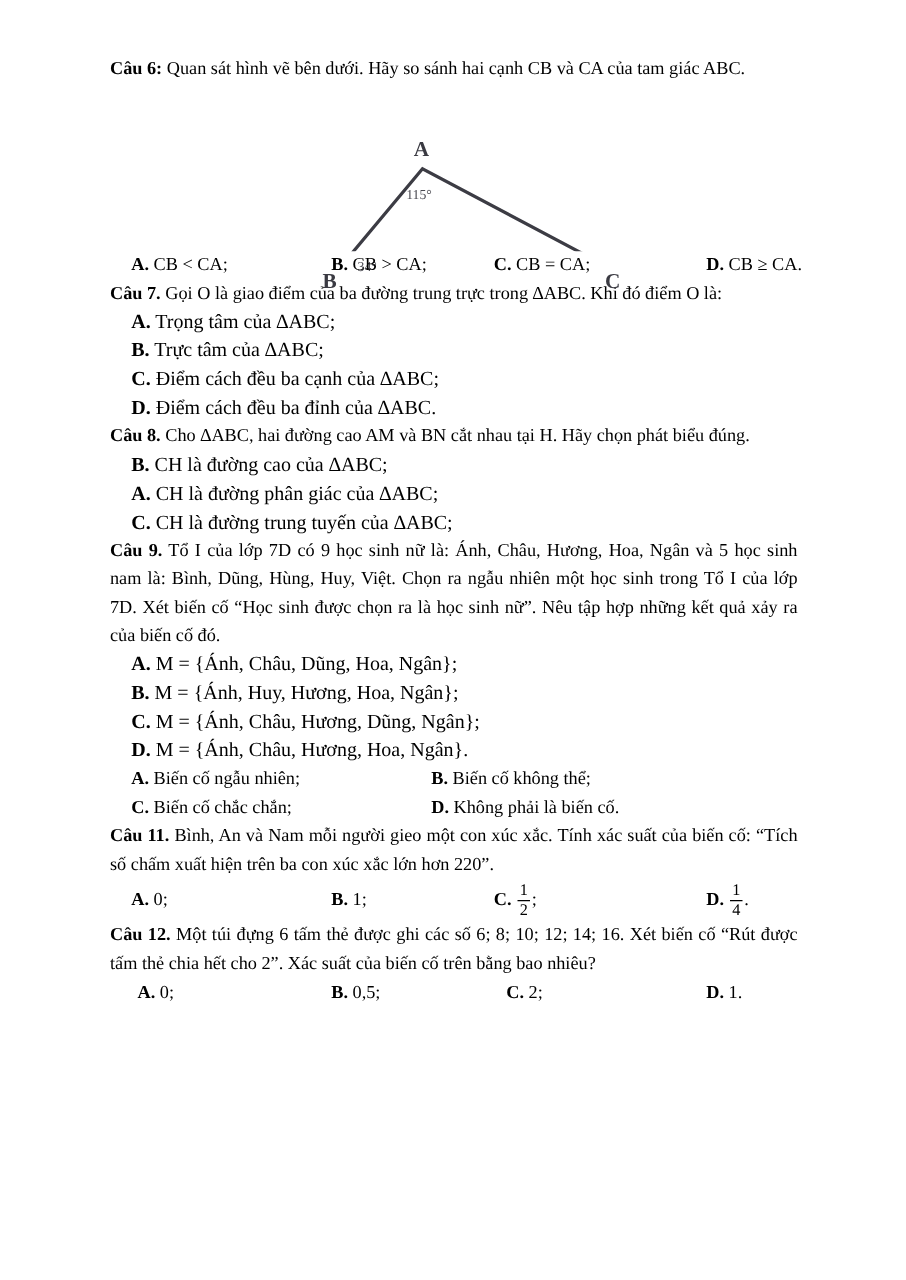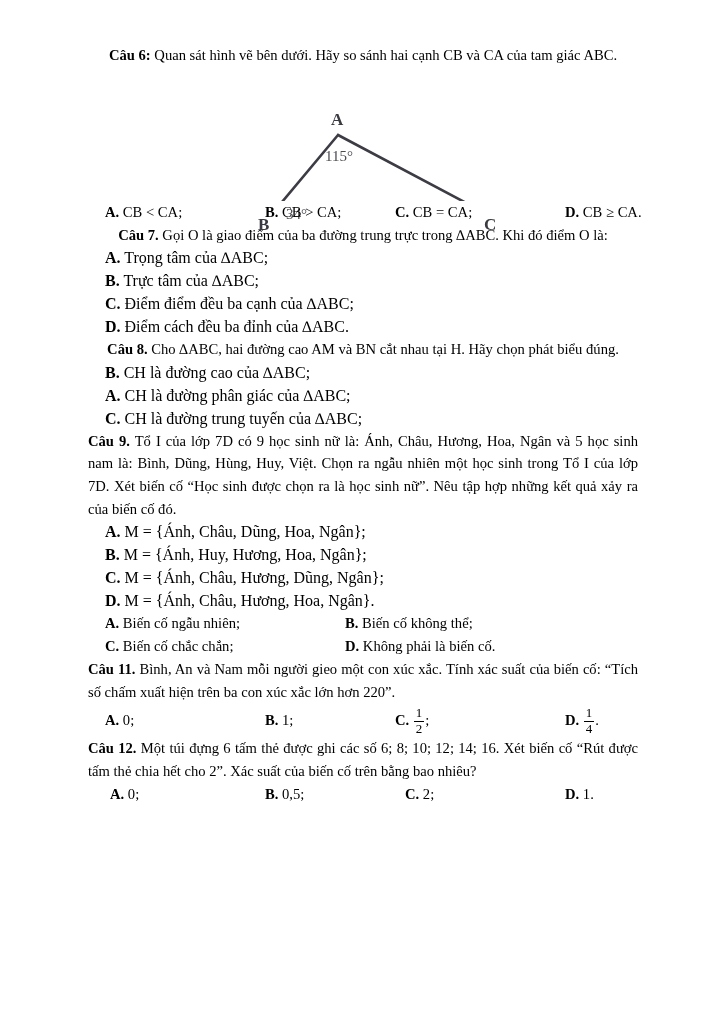--- a/index.html
+++ b/index.html
@@ -34,21 +34,21 @@
     font-size: 14.6px;
     line-height: 22.6px;
     margin: 0;
   }
   .q-stem {
     text-align: justify;
     text-justify: inter-word;
     margin: 0;
     padding: 0;
   }
-  .q-stem.single { text-align: center; }
+  .q-stem.single { text-align: left; }
   .lbl { font-weight: bold; }
 
   
   .opts {
     margin: 0;
     padding: 0;
   }
   .opt-line {
     padding-left: 17px;
     line-height: 23px;
@@ -108,21 +108,21 @@
     width: 550px;
   }
   .figure svg { position: absolute; left: 0; top: 0; }
   .fig-label {
     position: absolute;
     font-family: "Liberation Serif", "DejaVu Serif", serif;
     font-weight: bold;
     color: #3a3a42;
   }
   .vlabel { font-size: 17px; }
-  .alabel { font-size: 15px; font-weight: normal; color: #4a4a52; }
+  .alabel { font-size: 11px; font-weight: normal; color: #4a4a52; }
 </style>
 </head>
 <body>
 
 <div class="page">
   <div class="content">
 
     <div class="q">
       <p class="q-stem single"><span class="lbl">Câu 6:</span> <span>Quan sát hình vẽ bên dưới. Hãy so sánh hai cạnh CB và CA của tam giác ABC.</span></p>
 
@@ -147,21 +147,21 @@
           <span class="c4"><span class="opt-letter">D.</span> <span>CB ≥ CA.</span></span>
         </div>
       </div>
     </div>
 
     <div class="q">
       <p class="q-stem single"><span class="lbl">Câu 7.</span> <span>Gọi O là giao điểm của ba đường trung trực trong ∆ABC. Khi đó điểm O là:</span></p>
       <div class="opts">
         <div class="opt-line"><span class="opt-letter">A.</span> <span>Trọng tâm của ∆ABC;</span></div>
         <div class="opt-line"><span class="opt-letter">B.</span> <span>Trực tâm của ∆ABC;</span></div>
-        <div class="opt-line"><span class="opt-letter">C.</span> <span>Điểm điểm đều ba cạnh của ∆ABC;</span></div>
+        <div class="opt-line"><span class="opt-letter">C.</span> <span>Điểm cách đều ba cạnh của ∆ABC;</span></div>
         <div class="opt-line"><span class="opt-letter">D.</span> <span>Điểm cách đều ba đỉnh của ∆ABC.</span></div>
       </div>
     </div>
 
     <div class="q">
       <p class="q-stem single"><span class="lbl">Câu 8.</span> <span>Cho ∆ABC, hai đường cao AM và BN cắt nhau tại H. Hãy chọn phát biểu đúng.</span></p>
       <div class="opts">
         <div class="opt-line"><span class="opt-letter">B.</span> <span>CH là đường cao của ∆ABC;</span></div>
         <div class="opt-line"><span class="opt-letter">A.</span> <span>CH là đường phân giác của ∆ABC;</span></div>
         <div class="opt-line"><span class="opt-letter">C.</span> <span>CH là đường trung tuyến của ∆ABC;</span></div>

